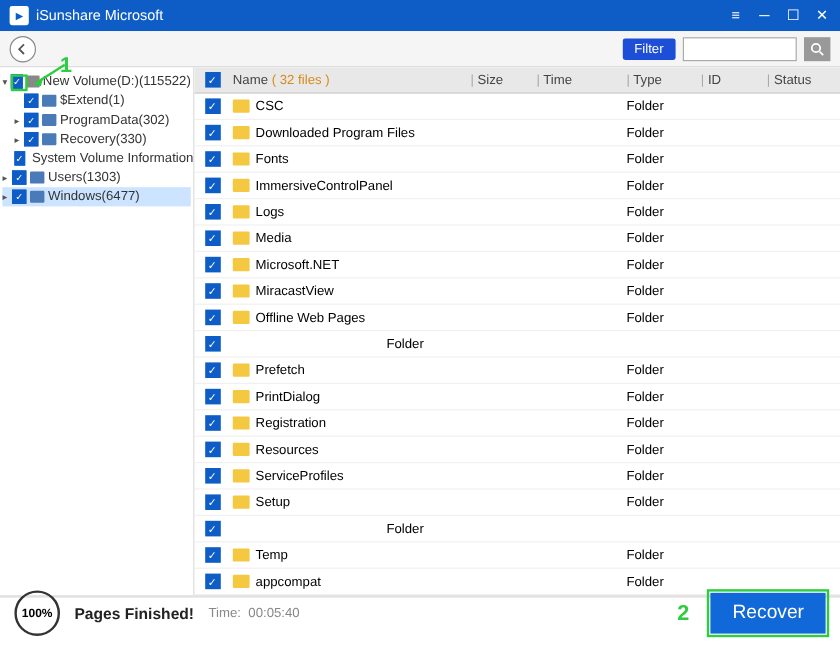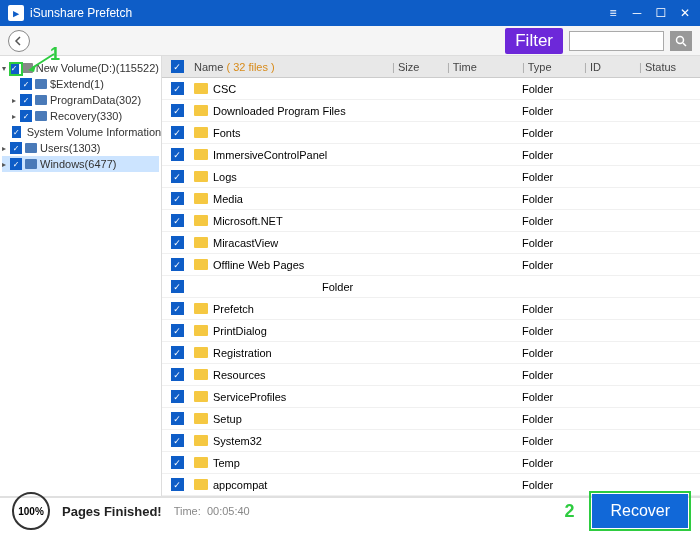--- a/index.html
+++ b/index.html
@@ -5,21 +5,21 @@
 *{box-sizing:border-box;margin:0;padding:0;font-family:'Segoe UI',Arial,sans-serif}
 body{width:700px;height:540px;overflow:hidden;background:#fff}
 .titlebar{height:26px;background:#0e5dc7;color:#fff;display:flex;align-items:center;padding:0 8px;font-size:12px}
 .titlebar-logo{width:16px;height:16px;background:#fff;border-radius:2px;margin-right:6px;display:flex;align-items:center;justify-content:center;color:#0e5dc7;font-weight:bold;font-size:11px}
 .titlebar-title{flex:1}
 .titlebar-icons{display:flex;gap:10px;align-items:center}
 .titlebar-icon{width:14px;height:14px;cursor:pointer;display:flex;align-items:center;justify-content:center}
 .toolbar{height:30px;background:#f5f5f5;border-bottom:1px solid #ddd;display:flex;align-items:center;padding:0 8px;gap:6px}
 .back-btn{width:22px;height:22px;border:1px solid #888;border-radius:50%;display:flex;align-items:center;justify-content:center;cursor:pointer;background:#fff}
 .toolbar-spacer{flex:1}
-.filter-btn{background:#6d28d9;color:#fff;border:none;padding:3px 10px;font-size:17px;cursor:pointer;border-radius:2px}
+.filter-btn{background:#1d4ed8;color:#fff;border:none;padding:3px 10px;font-size:11px;cursor:pointer;border-radius:2px}
 .search-box{width:95px;height:20px;border:1px solid #aaa;font-size:11px;padding:0 4px}
 .search-btn{width:22px;height:20px;background:#999;border:none;cursor:pointer;display:flex;align-items:center;justify-content:center}
 .annotation-1{position:absolute;left:50px;top:44px;color:#2ecc40;font-size:18px;font-weight:bold;z-index:10}
 .annotation-arrow{position:absolute;left:28px;top:52px;z-index:10}
 .annotation-box-1{position:absolute;left:9px;top:62px;width:14px;height:14px;border:2px solid #2ecc40;z-index:9}
 .main{display:flex;height:440px}
 .tree{width:162px;border-right:1px solid #ddd;padding:4px 2px;font-size:11px;overflow:hidden}
 .tree-row{display:flex;align-items:center;height:16px;padding:1px 0;cursor:pointer;white-space:nowrap}
 .tree-indent-0{padding-left:0}
 .tree-indent-1{padding-left:10px}
@@ -53,21 +53,21 @@
 .scan-time{font-size:11px;color:#888}
 .footer-spacer{flex:1}
 .annotation-2{color:#2ecc40;font-size:18px;font-weight:bold;margin-right:6px}
 .recover-btn{background:#1168d8;color:#fff;border:none;padding:8px 18px;font-size:16px;cursor:pointer;outline:2px solid #2ecc40;outline-offset:1px}
 </style>
 </head>
 <body>
 
 <div class="titlebar">
   <div class="titlebar-logo">▸</div>
-  <div class="titlebar-title">iSunshare Prefetch</div>
+  <div class="titlebar-title">iSunshare Microsoft</div>
   <div class="titlebar-icons">
     <div class="titlebar-icon">≡</div>
     <div class="titlebar-icon">─</div>
     <div class="titlebar-icon">☐</div>
     <div class="titlebar-icon">✕</div>
   </div>
 </div>
 
 <div class="toolbar">
   <div class="back-btn">
@@ -368,24 +368,20 @@
           <div class="fl-col-size"></div>
           <div class="fl-col-time"></div>
           <div class="fl-col-type">Folder</div>
           <div class="fl-col-id"></div>
           <div class="fl-col-status"></div>
         </div>
         <div class="fl-row">
           <div class="fl-col-check">
             <div class="fl-check">✓</div>
           </div>
-          <div class="fl-col-name">
-            <span class="fl-folder-icon"></span>
-            <span>System32</span>
-          </div>
           <div class="fl-col-size"></div>
           <div class="fl-col-time"></div>
           <div class="fl-col-type">Folder</div>
           <div class="fl-col-id"></div>
           <div class="fl-col-status"></div>
         </div>
         <div class="fl-row">
           <div class="fl-col-check">
             <div class="fl-check">✓</div>
           </div>

